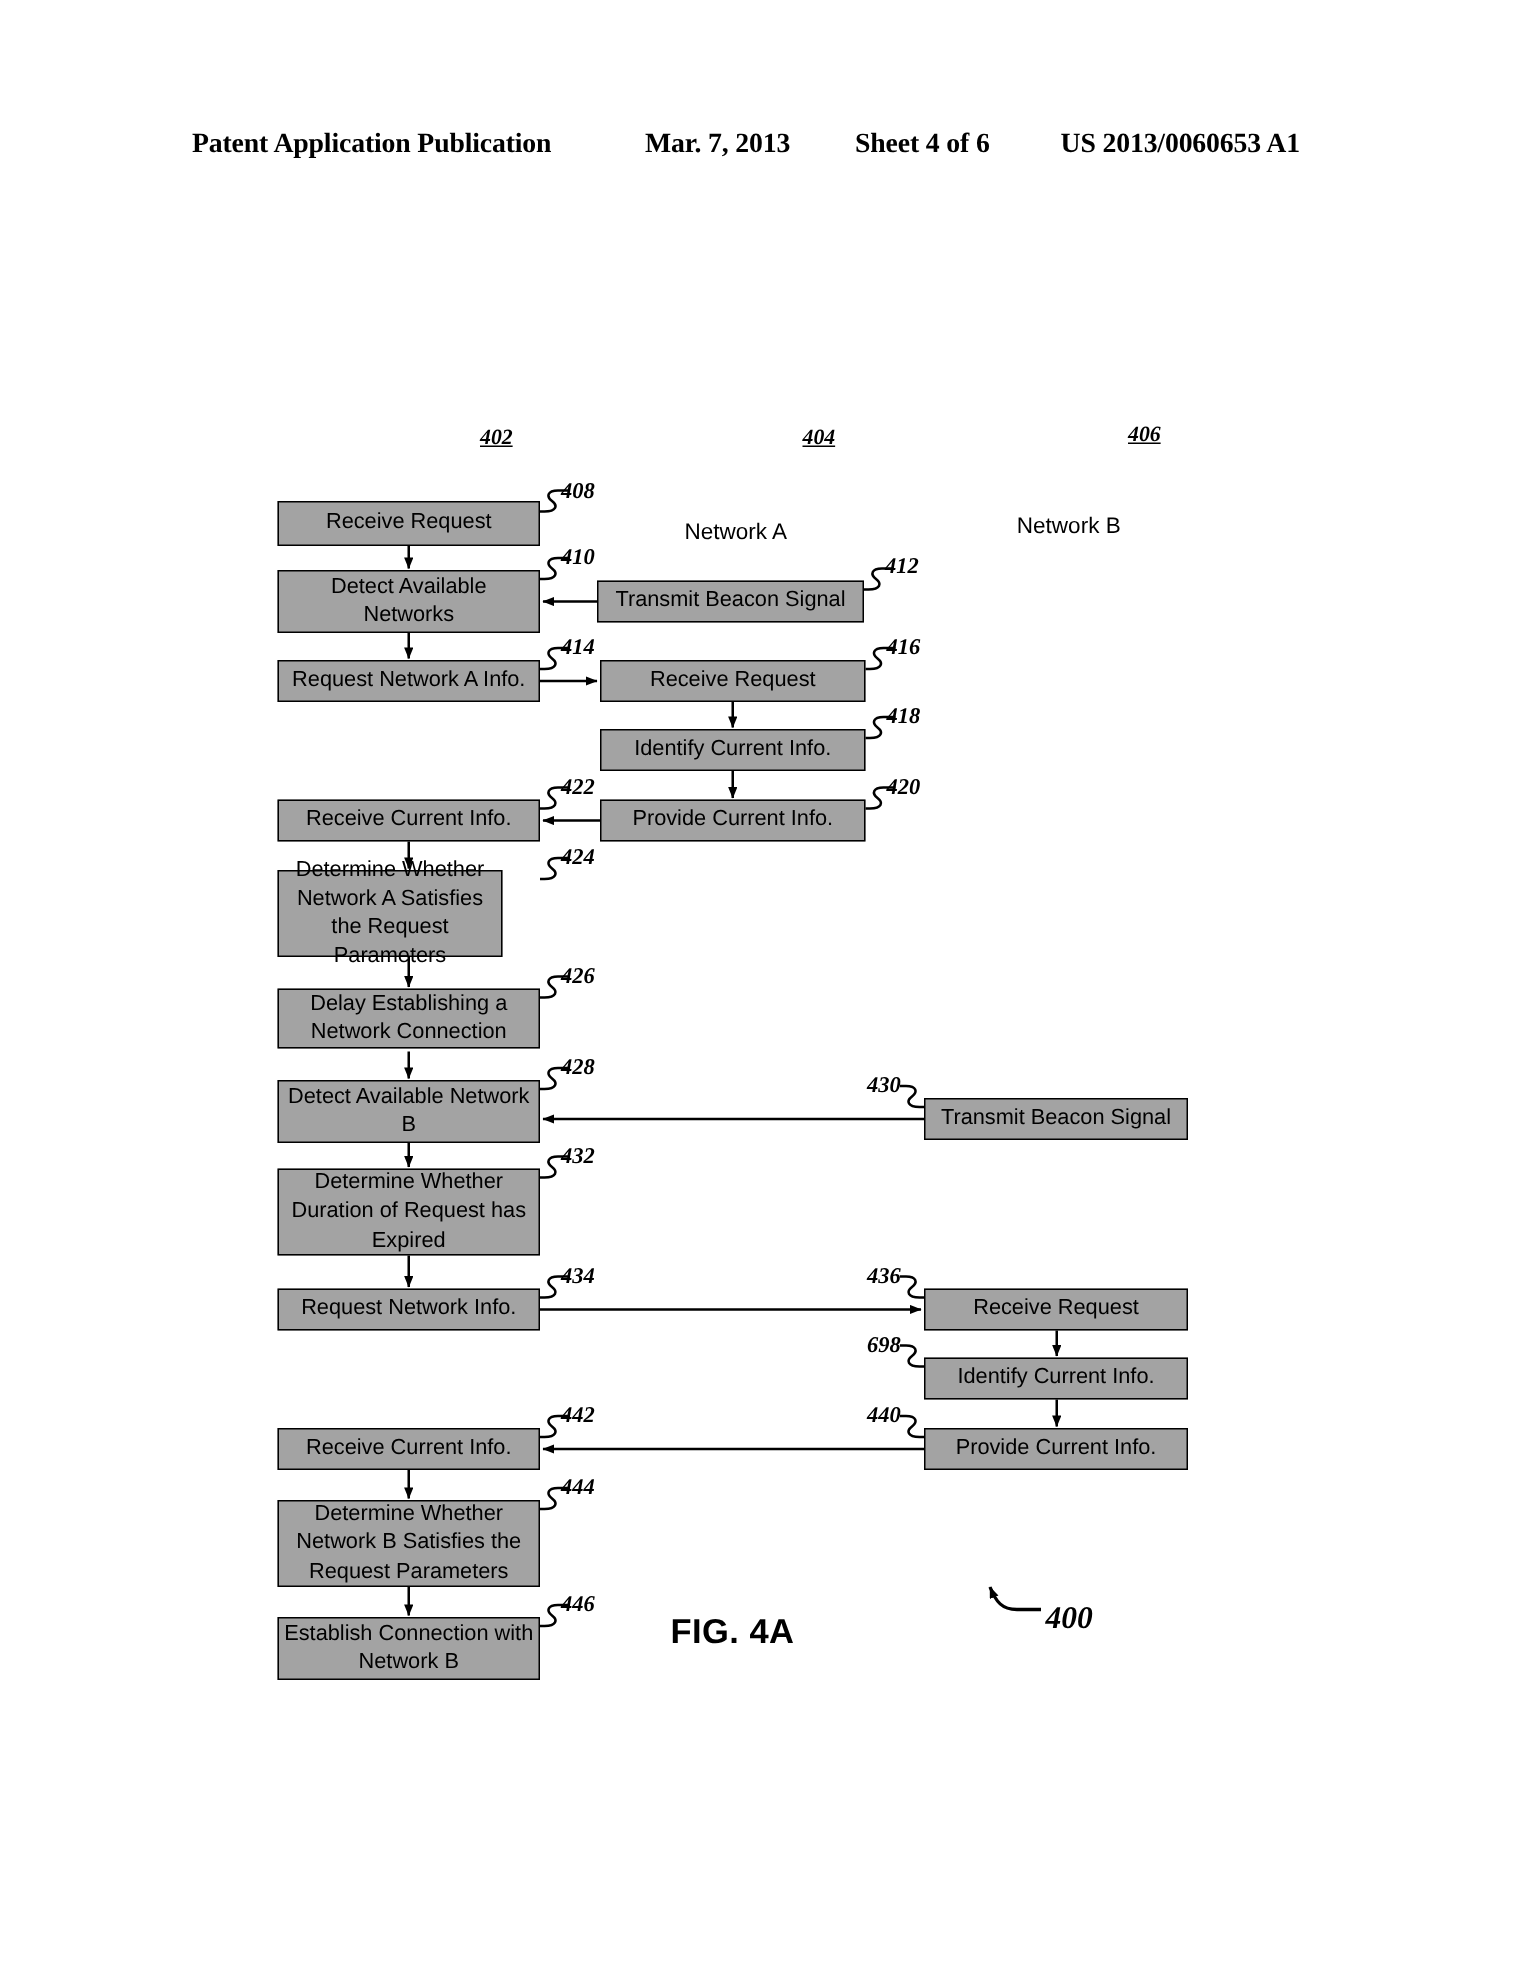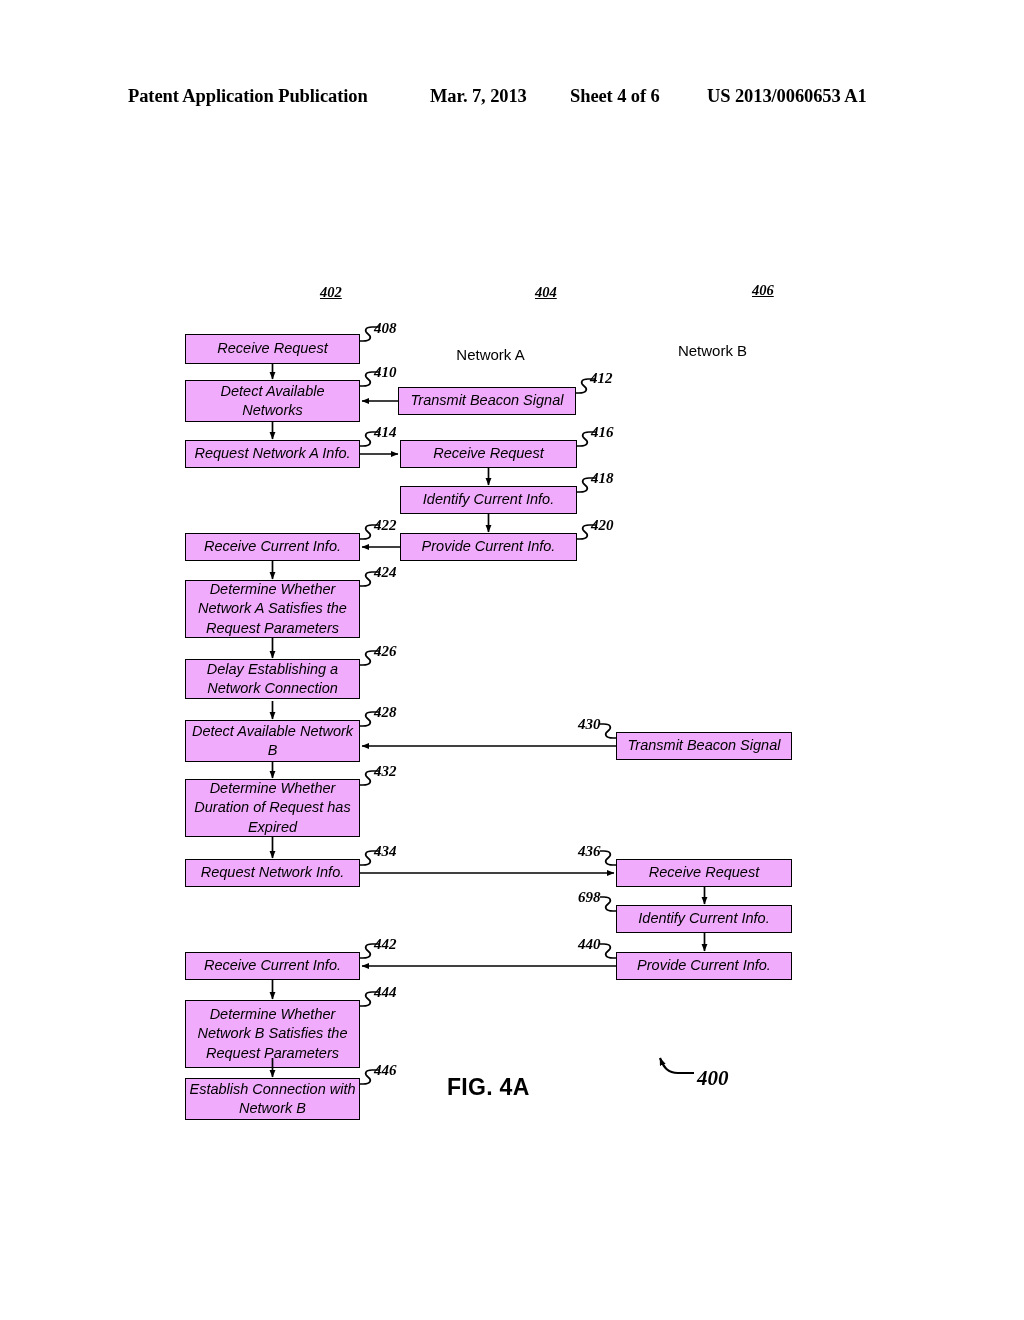--- a/index.html
+++ b/index.html
@@ -59,29 +59,28 @@
     font-size: 14.5px;
     text-decoration: underline;
     white-space: nowrap;
   }
 
   
   .pbox {
     position: absolute;
     box-sizing: border-box;
     border: 1.6px solid #000;
-    background: #f0abfc;
+    background: #a3a3a3;
     display: flex;
     align-items: center;
     justify-content: center;
     text-align: center;
     font-size: 14.5px;
     line-height: 1.32;
     padding: 0 3px;
-    font-style: italic;
   }
 
   
   .leadnum {
     position: absolute;
     font-family: "Liberation Serif", serif;
     font-style: italic;
     font-weight: bold;
     font-size: 15px;
     white-space: nowrap;
@@ -139,31 +138,31 @@
   <div class="col-title" style="left:630px; top:301px; width:165px;">Network B</div>
 
   <div class="pbox" style="left:185px; top:334px;  width:175px; height:30px;">Receive Request</div>
   <div class="pbox" style="left:185px; top:380px;  width:175px; height:42px;">Detect Available Networks</div>
   <div class="pbox" style="left:398px; top:387px;  width:178px; height:28px;">Transmit Beacon Signal</div>
   <div class="pbox" style="left:185px; top:440px;  width:175px; height:28px;">Request Network A Info.</div>
   <div class="pbox" style="left:400px; top:440px;  width:177px; height:28px;">Receive Request</div>
   <div class="pbox" style="left:400px; top:486px;  width:177px; height:28px;">Identify Current Info.</div>
   <div class="pbox" style="left:400px; top:533px;  width:177px; height:28px;">Provide Current Info.</div>
   <div class="pbox" style="left:185px; top:533px;  width:175px; height:28px;">Receive Current Info.</div>
-  <div class="pbox" style="left:185px; top:580px;  width:175px; height:58px;">Determine Whether Network A Satisfies the Request Parameters</div>
+  <div class="pbox" style="left:185px; top:580px;  width:150px; height:58px;">Determine Whether Network A Satisfies the Request Parameters</div>
   <div class="pbox" style="left:185px; top:659px;  width:175px; height:40px;">Delay Establishing a Network Connection</div>
   <div class="pbox" style="left:185px; top:720px;  width:175px; height:42px;">Detect Available Network B</div>
   <div class="pbox" style="left:616px; top:732px;  width:176px; height:28px;">Transmit Beacon Signal</div>
   <div class="pbox" style="left:185px; top:779px;  width:175px; height:58px;">Determine Whether Duration of Request has Expired</div>
   <div class="pbox" style="left:185px; top:859px;  width:175px; height:28px;">Request Network Info.</div>
   <div class="pbox" style="left:616px; top:859px;  width:176px; height:28px;">Receive Request</div>
   <div class="pbox" style="left:616px; top:905px;  width:176px; height:28px;">Identify Current Info.</div>
   <div class="pbox" style="left:616px; top:952px;  width:176px; height:28px;">Provide Current Info.</div>
   <div class="pbox" style="left:185px; top:952px;  width:175px; height:28px;">Receive Current Info.</div>
-  <div class="pbox" style="left:185px; top:1000px; width:175px; height:68px;">Determine Whether Network B Satisfies the Request Parameters</div>
+  <div class="pbox" style="left:185px; top:1000px; width:175px; height:58px;">Determine Whether Network B Satisfies the Request Parameters</div>
   <div class="pbox" style="left:185px; top:1078px; width:175px; height:42px;">Establish Connection with Network B</div>
 
   <div class="leadnum" style="left:374px; top:320px;">408</div>
   <div class="leadnum" style="left:374px; top:364px;">410</div>
   <div class="leadnum" style="left:590px; top:370px;">412</div>
   <div class="leadnum" style="left:374px; top:424px;">414</div>
   <div class="leadnum" style="left:591px; top:424px;">416</div>
   <div class="leadnum" style="left:591px; top:470px;">418</div>
   <div class="leadnum" style="left:591px; top:517px;">420</div>
   <div class="leadnum" style="left:374px; top:517px;">422</div>

